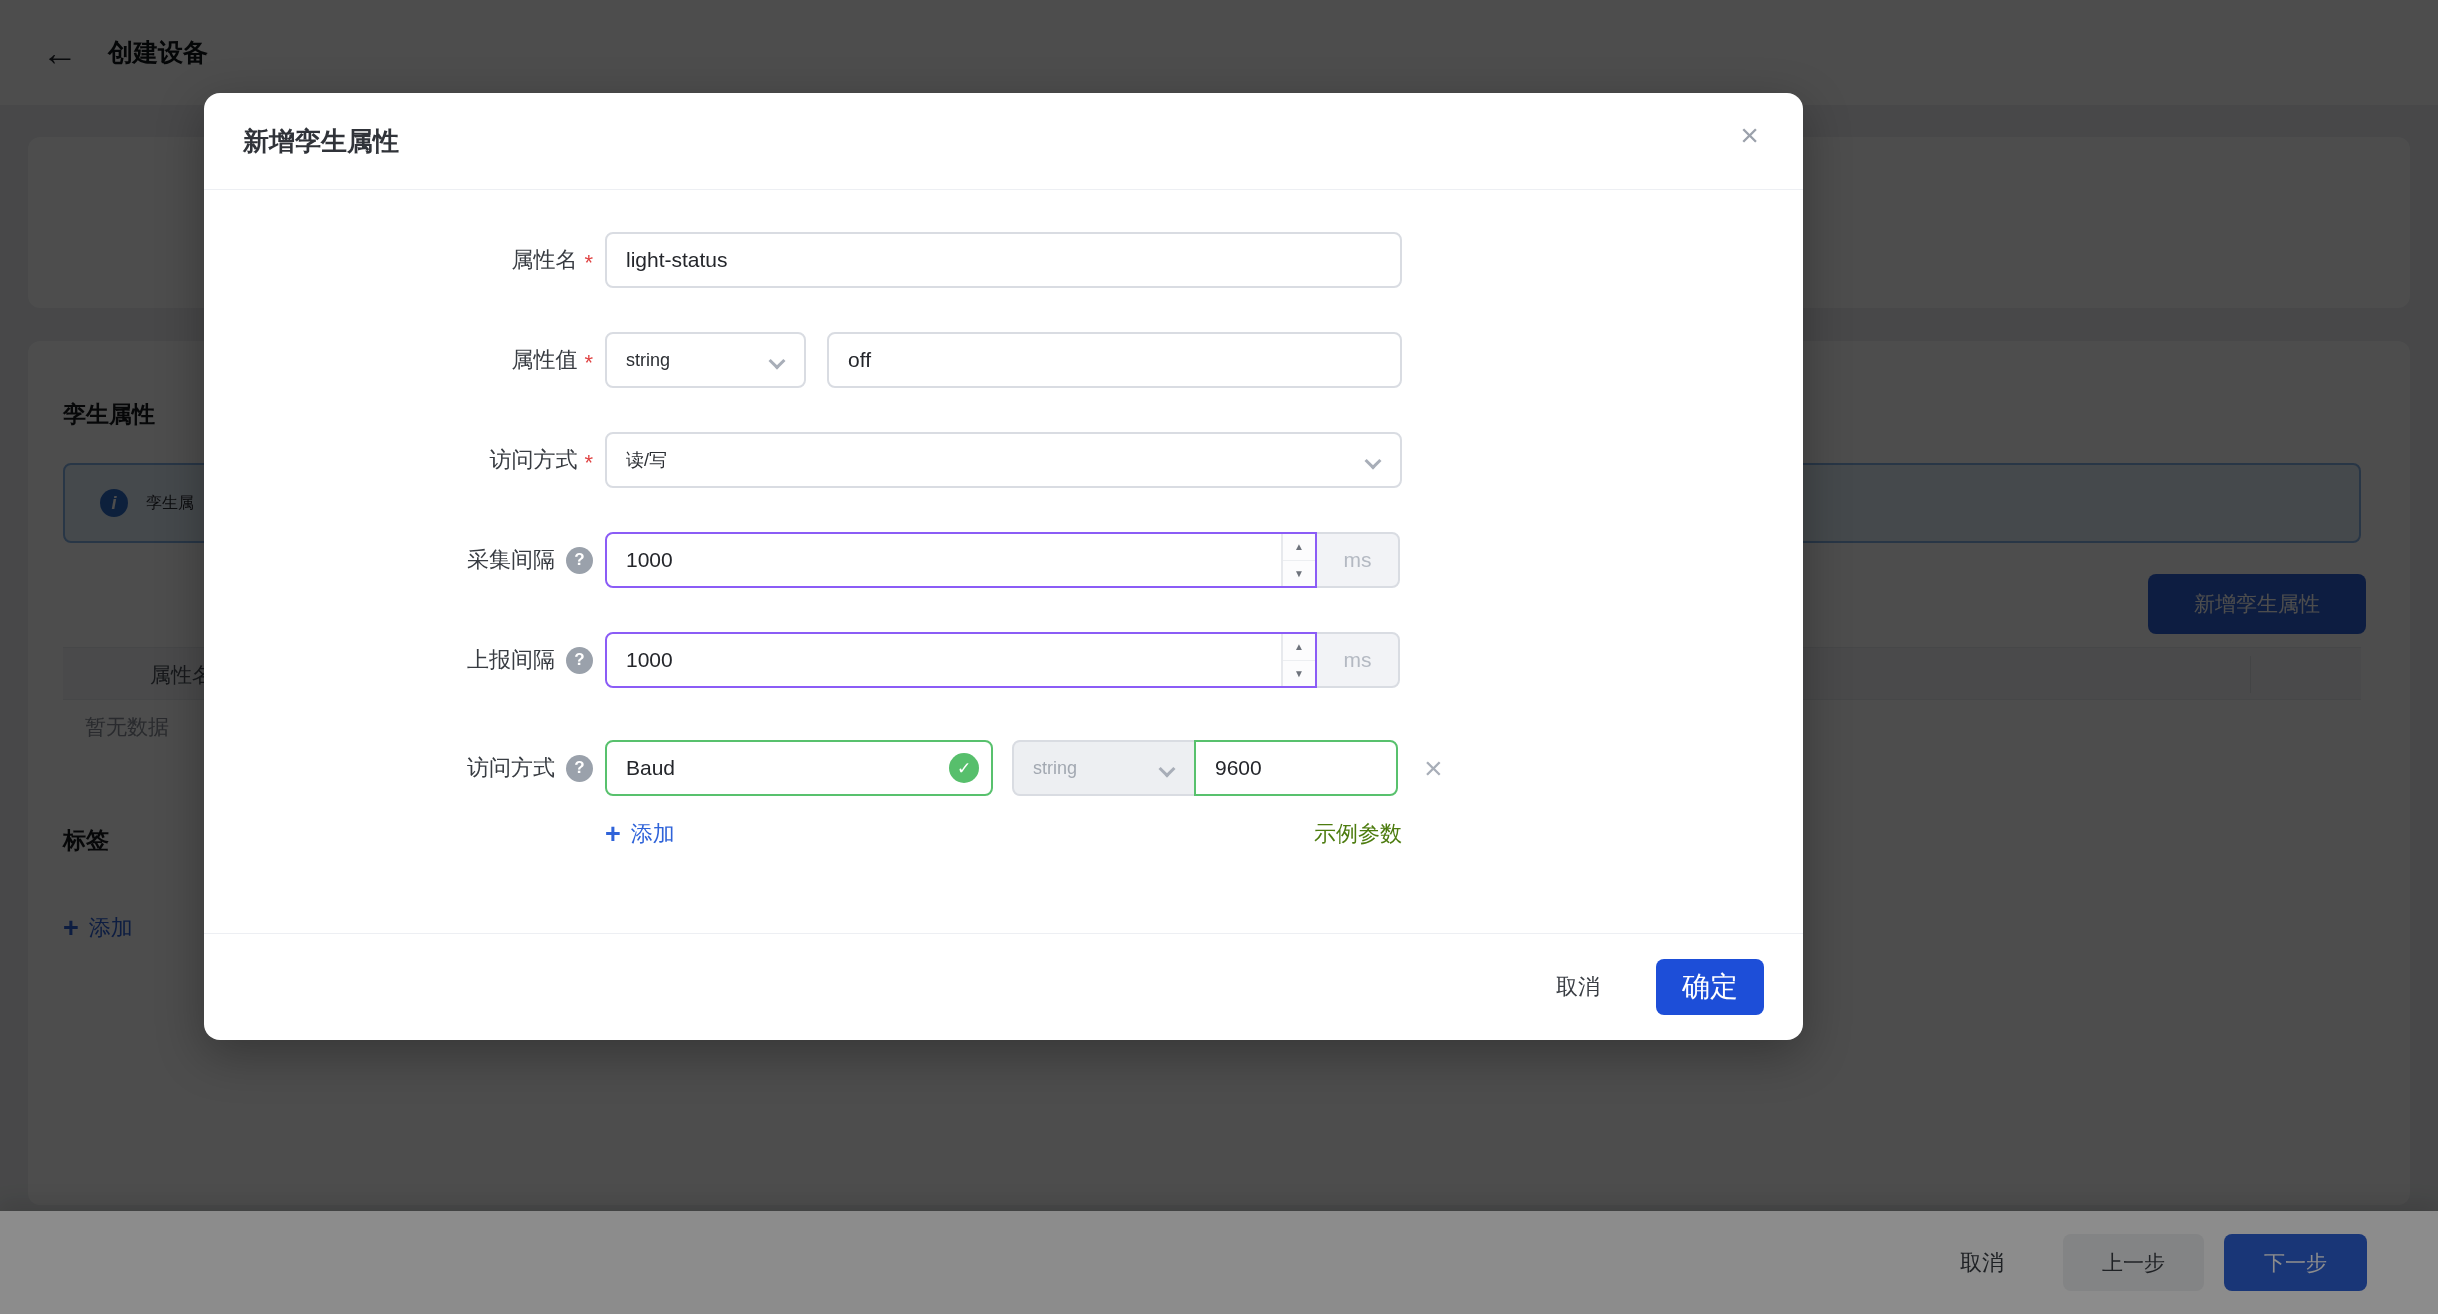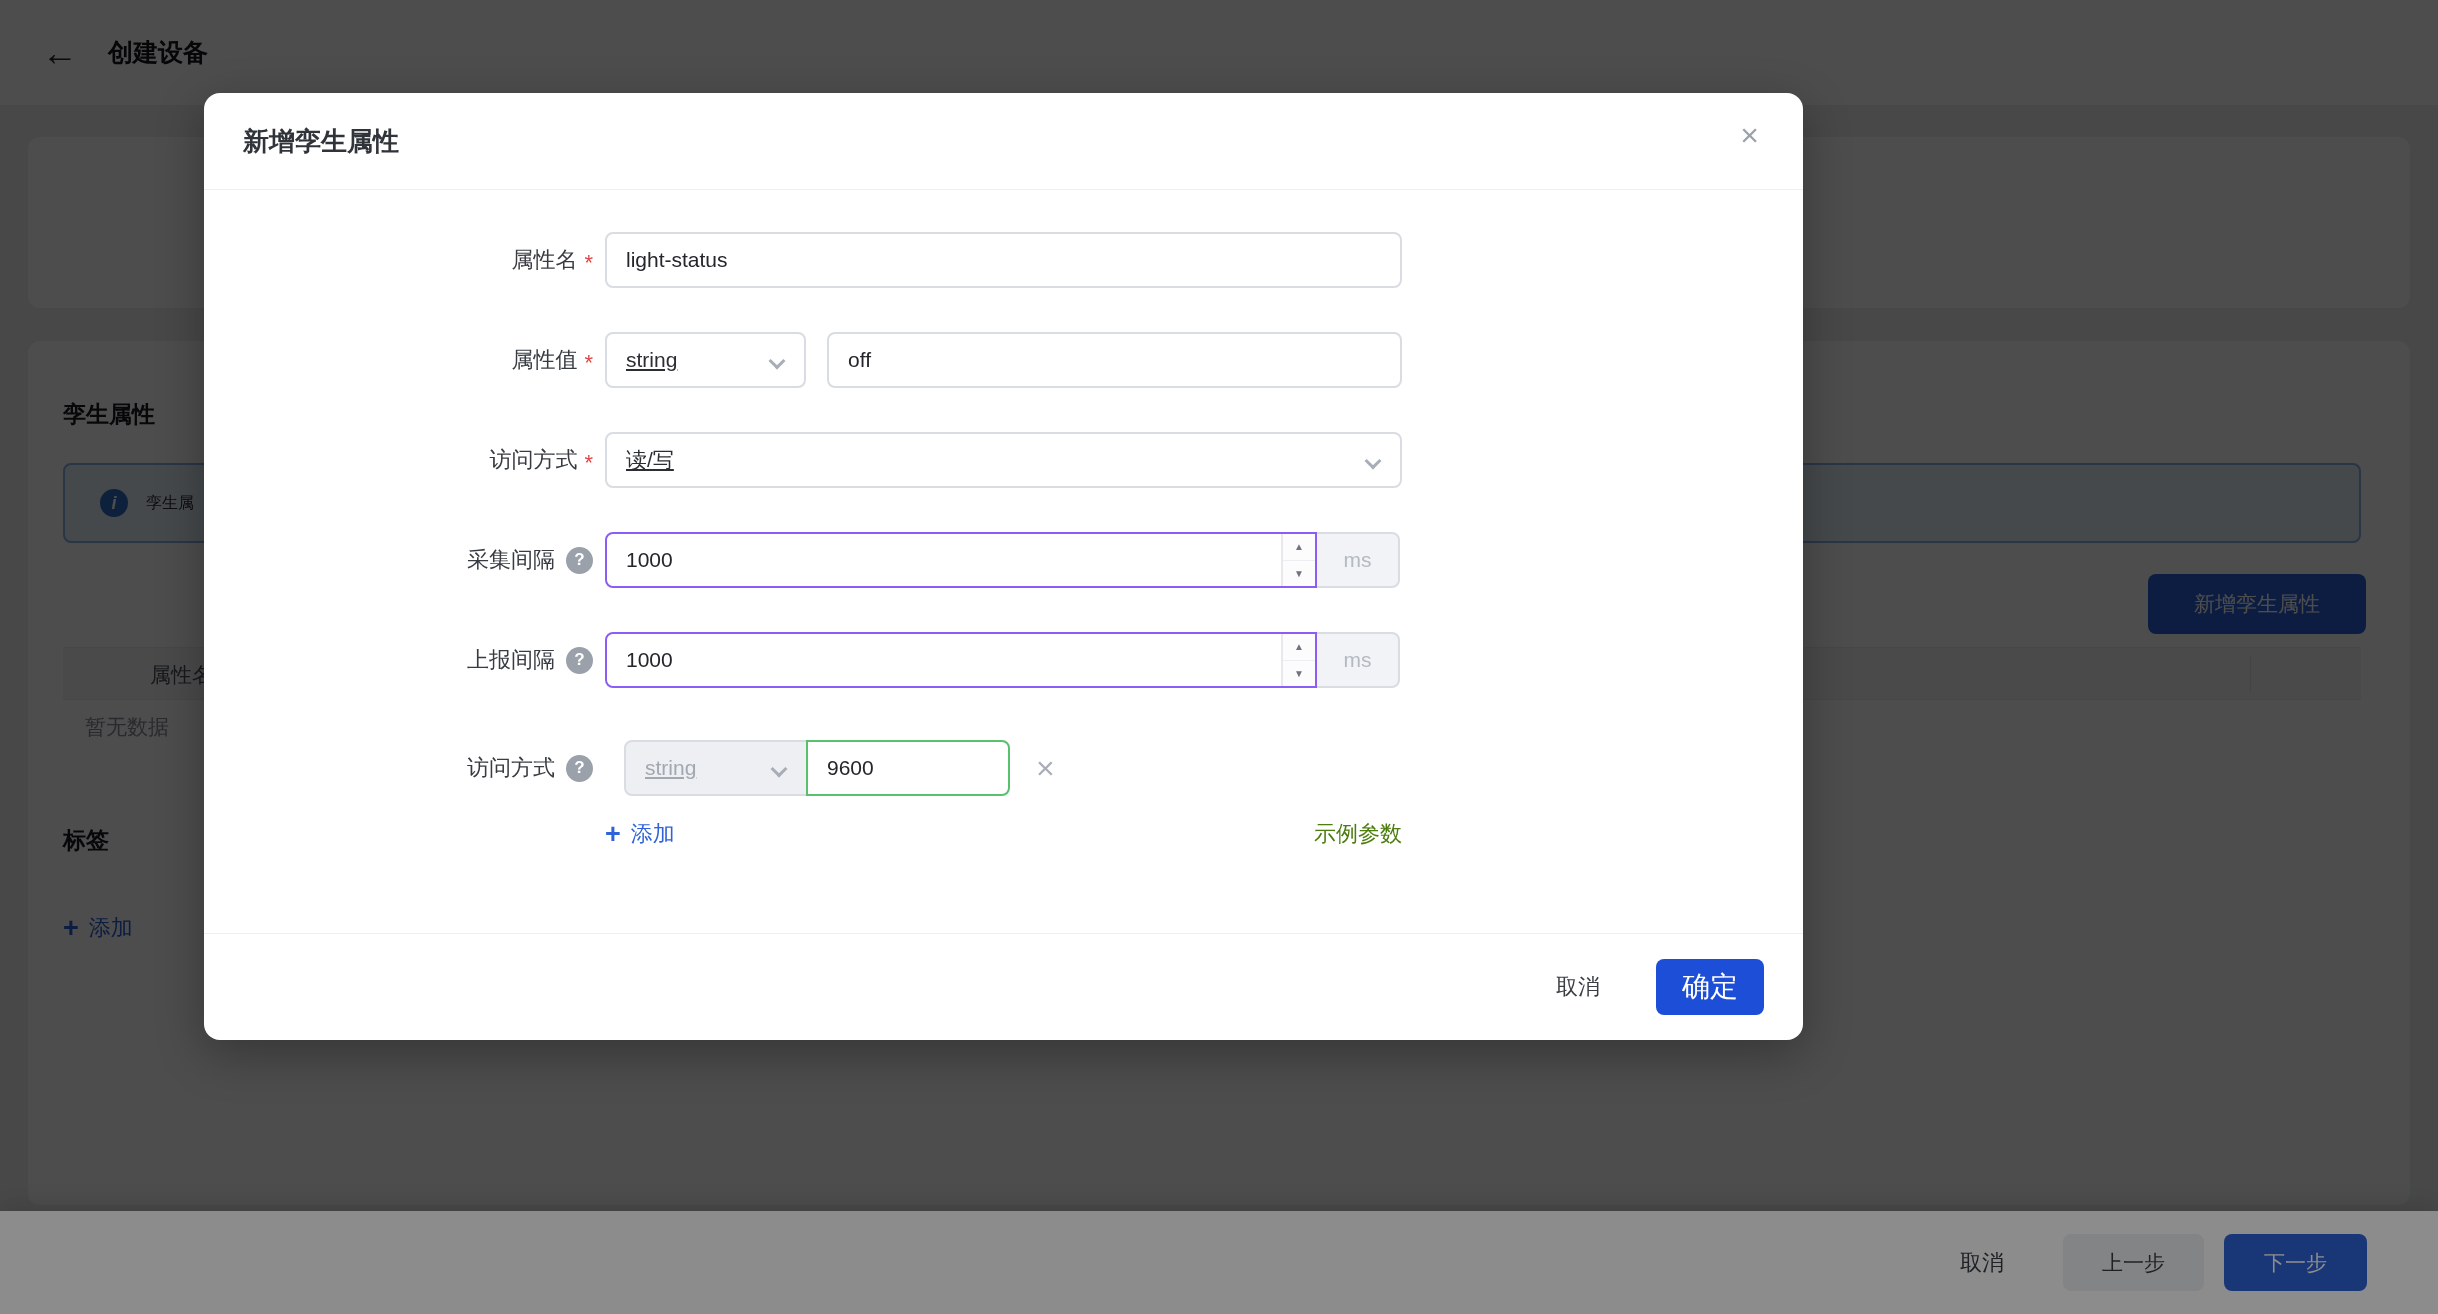--- a/index.html
+++ b/index.html
@@ -76,21 +76,21 @@
          font-weight:700; display:flex; align-items:center; justify-content:center; margin-left:11px;
          flex:none; cursor:pointer; }
   .fctrl { margin-left:12px; display:flex; align-items:center; height:56px; }
 
   .inp { height:56px; border:2px solid #d9dce2; border-radius:8px; font-size:21px; color:#24262b;
          padding:0 19px; outline:none; font-family:inherit; background:#fff; }
   .w-full { width:797px; }
 
   .select { position:relative; height:56px; border:2px solid #d9dce2; border-radius:8px;
             background:#fff; display:flex; align-items:center; padding-left:19px; cursor:pointer; }
-  .sel-txt { font-size:21px; color:#2b2e33;text-decoration:underline; }
+  .sel-txt { font-size:18px; color:#2b2e33; }
   .chev { position:absolute; right:21px; top:21px; width:12px; height:12px;
           border-left:3px solid #a8aeb8; border-bottom:3px solid #a8aeb8;
           transform:rotate(-45deg); }
   .sel-type { width:201px; }
   .inp-off { width:575px; margin-left:21px; }
   .sel-access { width:797px; }
 
   .numwrap { display:flex; align-items:stretch; height:56px; }
   .numbox { position:relative; width:712px; border:2px solid #8b5cf6; border-radius:8px 0 0 8px;
             display:flex; background:#fff; }
@@ -252,20 +252,24 @@
         </div>
       </div>
     </div>
 
     <div class="frow r6">
       <div class="flabel">
         <span>访问方式</span>
         <span class="qic">?</span>
       </div>
       <div class="fctrl">
+        <div class="kwrap">
+          <input class="inp ok-border k-key" value="Baud" style="">
+          <span class="okdot">✓</span>
+        </div>
         <div class="select sel-disabled">
           <span class="sel-txt">string</span>
           <i class="chev"></i>
         </div>
         <div class="kwrap vwrap">
           <input class="inp ok-border k-val" value="9600" style="">
           <span class="okdot">✓</span>
         </div>
         <span class="remove">×</span>
       </div>

